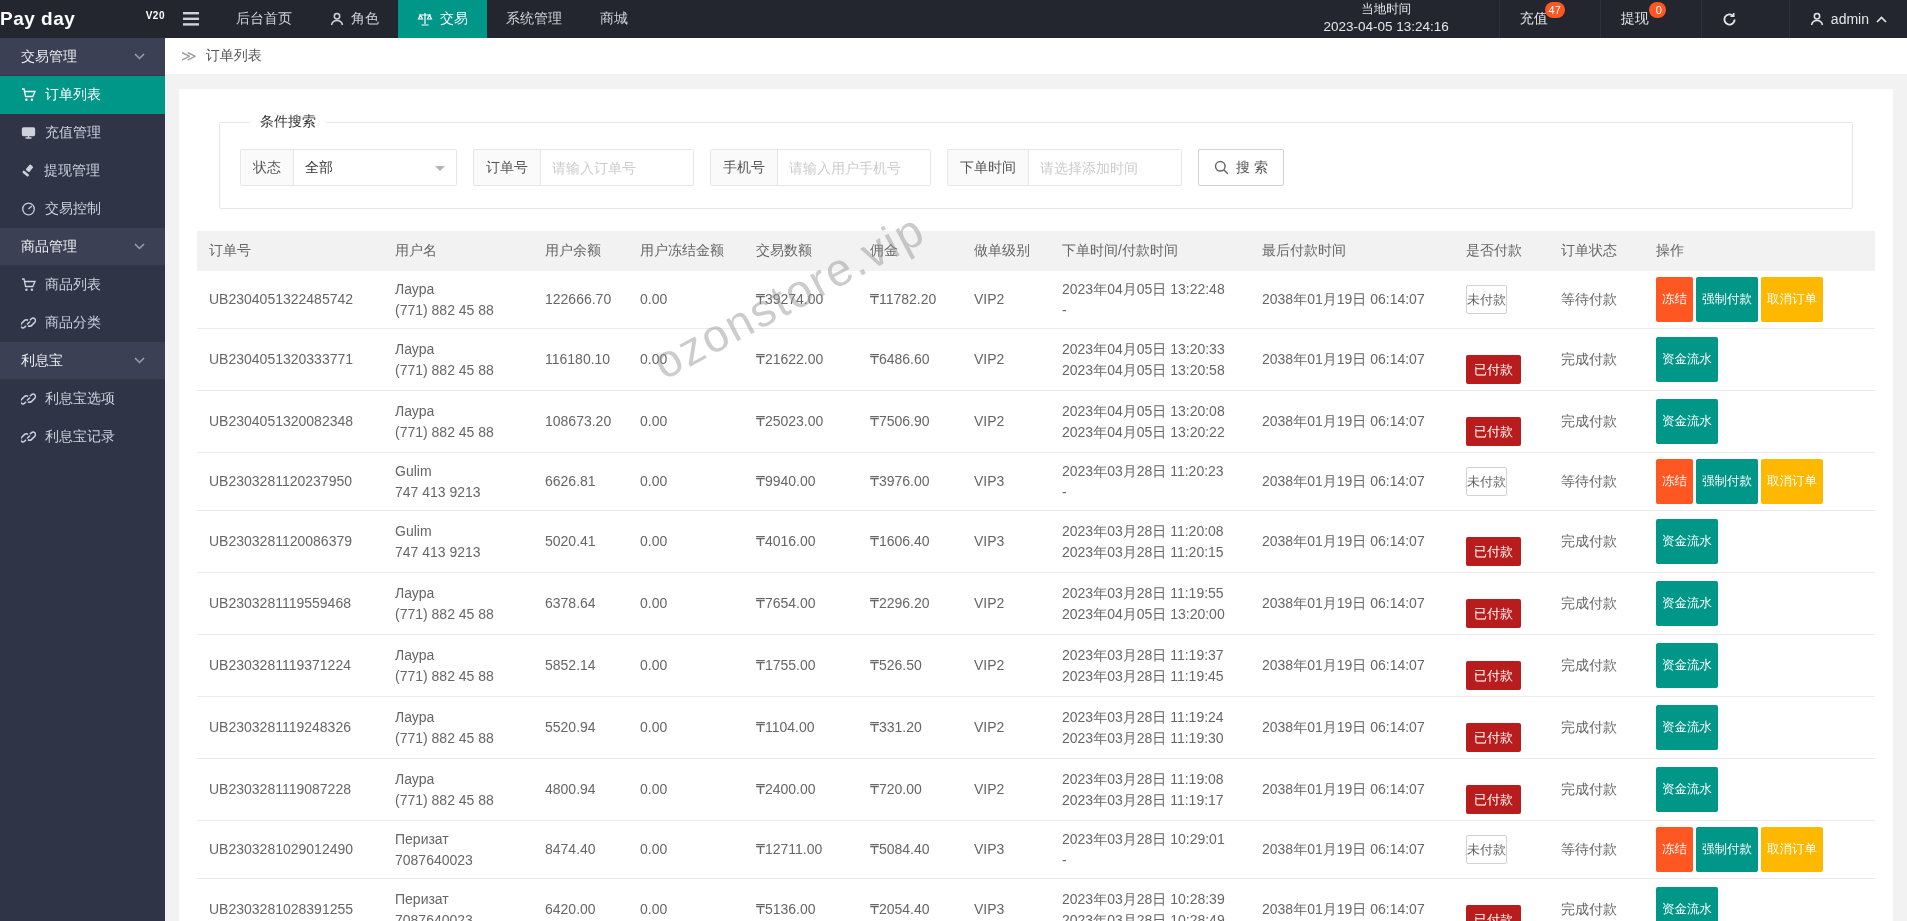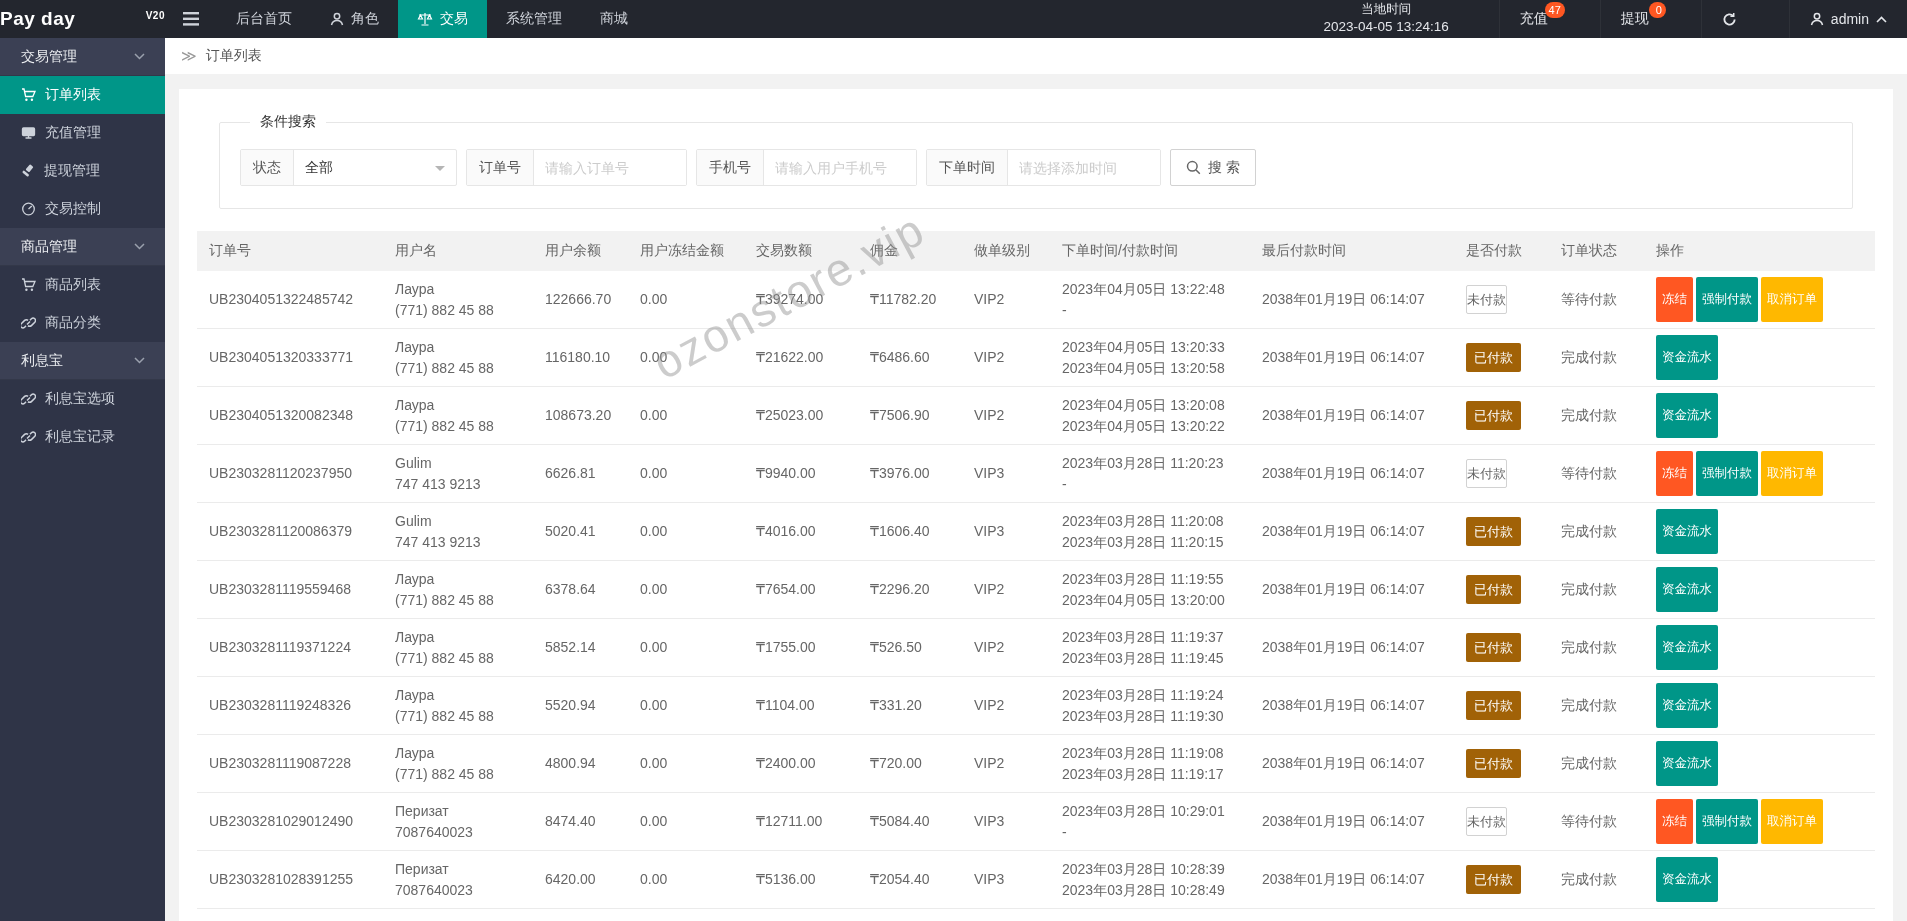--- a/index.html
+++ b/index.html
@@ -42,21 +42,21 @@
   .main { margin-left:165px; padding-top:38px; }
   .breadcrumb { height:37px; background:#fff; display:flex; align-items:center; gap:9px;
     padding:0 16px; font-size:14px; color:#555; border-bottom:1px solid #f2f2f2; }
   .crumb-sep { color:#999; font-size:15px; }
   .content { padding:14px; }
   .card { position:relative; background:#fff; padding:16px 18px; min-height:840px; }
 
   
   .search-fs { border:1px solid #e6e6e6; border-radius:2px; margin:8px 22px 22px; padding:18px 20px 22px; }
   .search-fs legend { padding:0 10px; margin-left:10px; font-size:14px; color:#333; }
-  .filters { display:flex; align-items:flex-start; gap:9px; flex-wrap:nowrap; }
+  .filters { display:flex; align-items:flex-start; gap:16px; flex-wrap:nowrap; }
   .fgroup { display:inline-flex; align-items:stretch; height:37px; border:1px solid #e6e6e6;
     border-radius:2px; background:#fff; }
   .flabel { display:flex; align-items:center; background:#fafafa; border-right:1px solid #e6e6e6;
     padding:0 12px; color:#555; font-size:14px; white-space:nowrap; }
   .finput { border:none; outline:none; padding:0 11px; font-size:14px; color:#666; width:152px; background:#fff; }
   .finput::placeholder { color:#ccc; }
   .fselect { position:relative; display:flex; align-items:center; width:162px; padding:0 11px;
     font-size:14px; color:#333; cursor:pointer; }
   .fselect .tri { position:absolute; right:11px; top:16px; width:0; height:0;
     border:5px solid transparent; border-top-color:#b5b5b5; }
@@ -64,22 +64,22 @@
     background:#fff; border:1px solid #d2d2d2; border-radius:2px; font-size:14px; color:#555; cursor:pointer; }
 
   
   .tbl { width:100%; border-collapse:collapse; table-layout:fixed; font-size:14px; color:#666; }
   .tbl thead th { background:#f2f2f2; font-weight:normal; text-align:left; padding:11px 12px;
     color:#666; white-space:nowrap; overflow:hidden; }
   .tbl tbody td { padding:6px 12px; border-bottom:1px solid #ebebeb; line-height:21px;
     vertical-align:middle; overflow:hidden; }
   .tbl tbody tr { height:49px; }
   .cell-sub { color:#666; }
-  .badge-paid { display:inline-block; background:#a16207; color:#fff; padding:4px 8px;
-    border-radius:2px; font-size:13px; }
+  .badge-paid { display:inline-block; background:#b91c1c; color:#fff; padding:4px 8px;
+    border-radius:2px; font-size:13px;margin-top:20px; }
   .badge-unpaid { display:inline-block; background:#fff; color:#666; padding:3px 0;
     border:1px solid #d2d2d2; border-radius:2px; font-size:13px; }
   .act { display:inline-block; color:#fff; padding:12px 6px; border-radius:2px; font-size:12.5px;
     margin-right:3px; cursor:pointer; white-space:nowrap; }
   .act.danger { background:#ff5722; }
   .act.primary { background:#009688; }
   .act.warning { background:#ffb800; }
 
   .watermark { position:absolute; left:460px; top:180px; transform:rotate(-28deg);
     font-size:46px; color:#8f8f8f; opacity:.45; letter-spacing:2px; pointer-events:none; z-index:5; }

